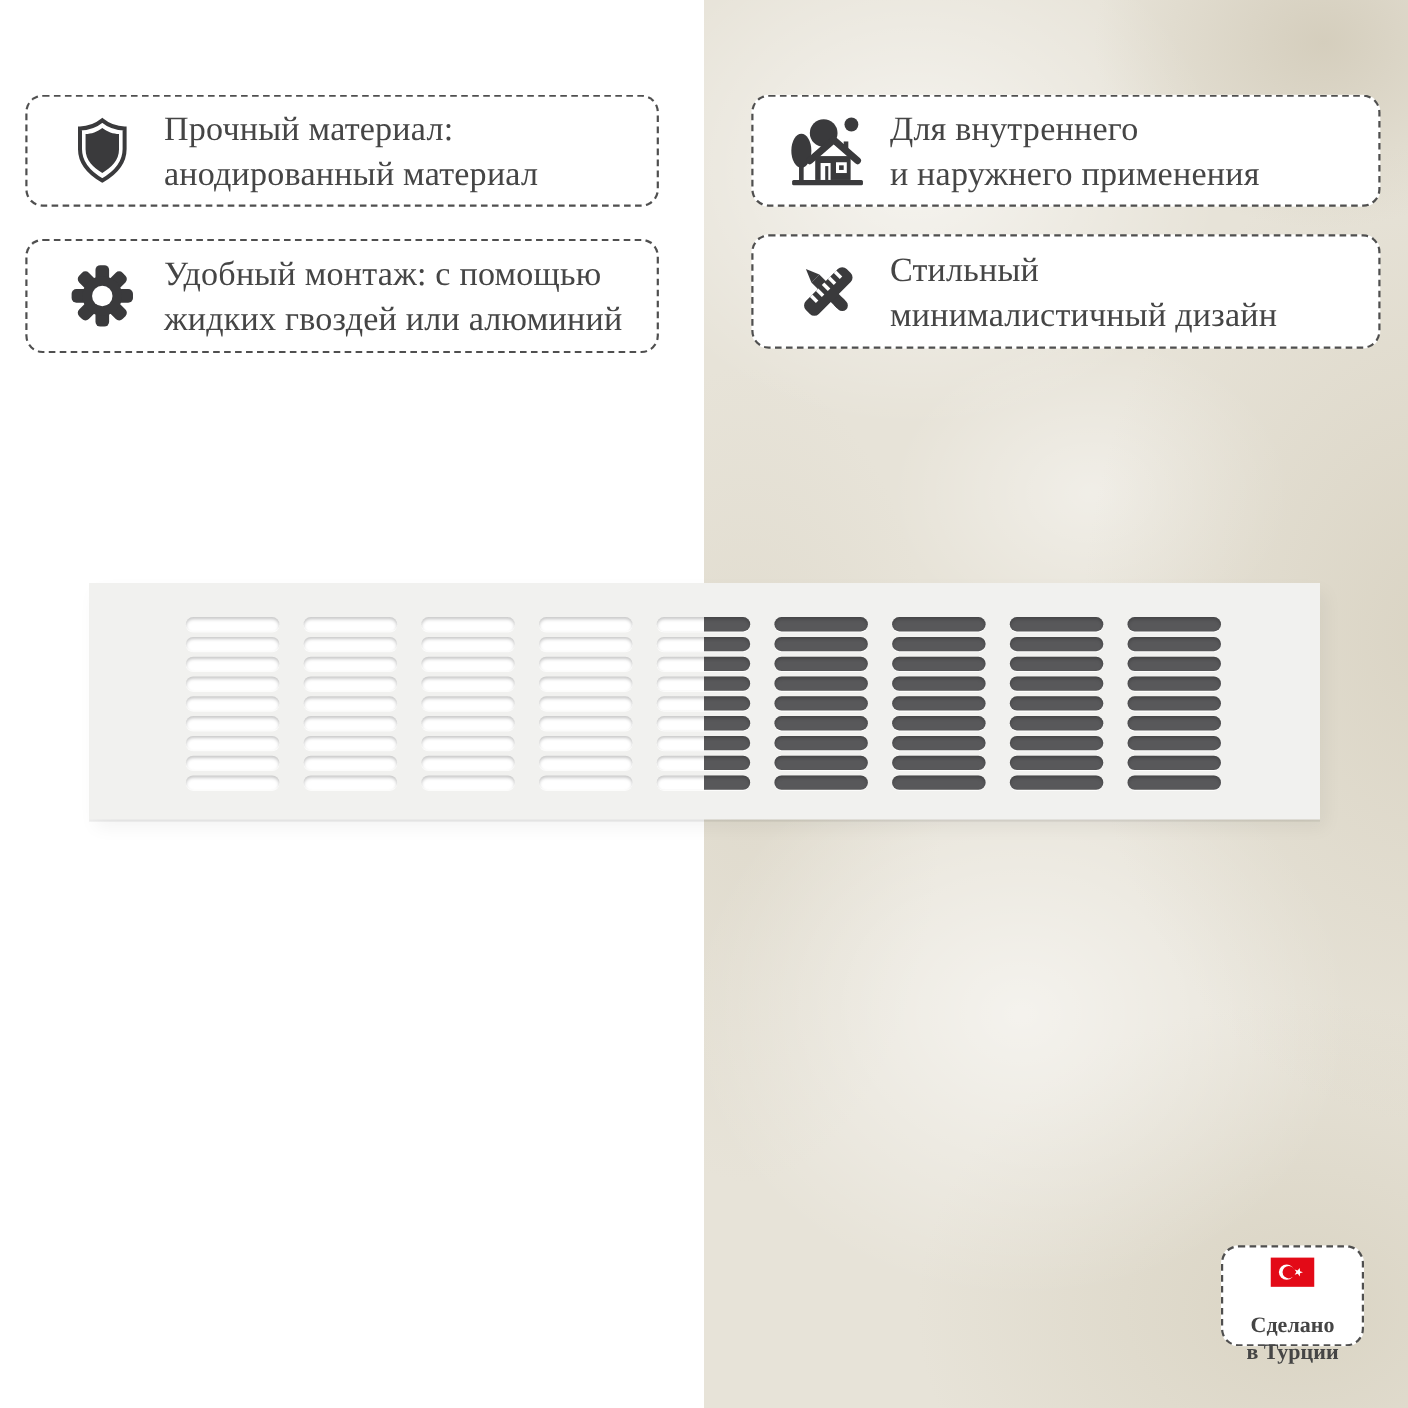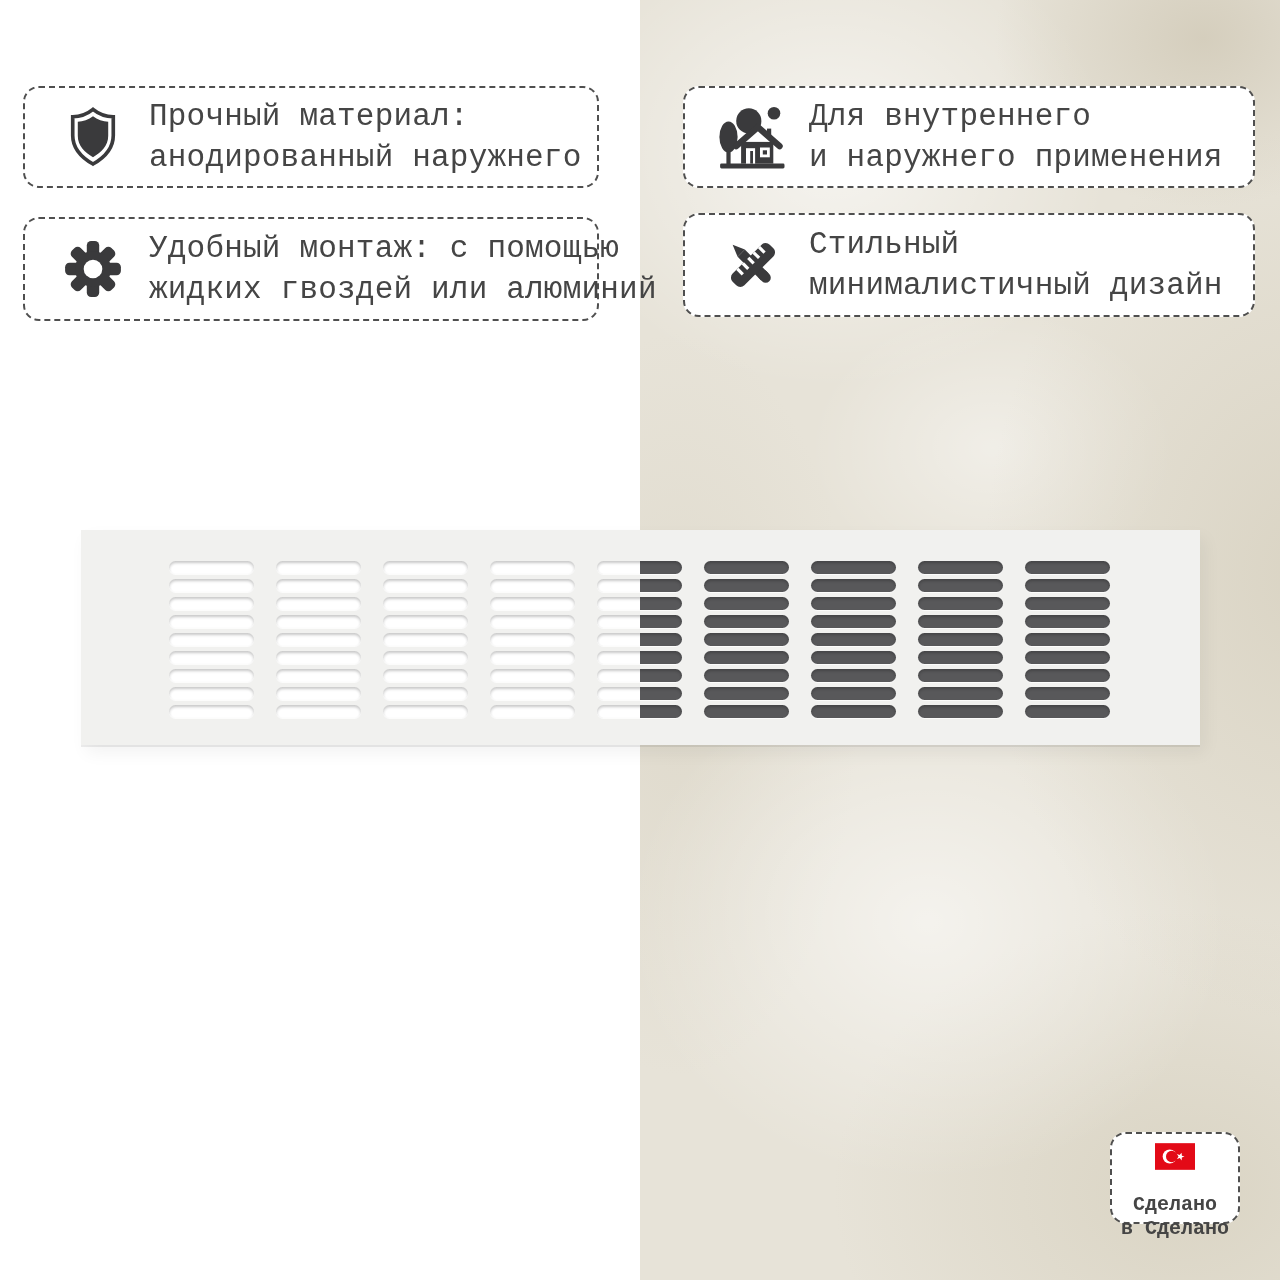--- a/index.html
+++ b/index.html
@@ -1,19 +1,19 @@
 <!DOCTYPE html>
 <html style="--icon-color: #3a3a3c; --text-color: #454545; --border-color: #4f4f4f; --flag-red: #e30a17; --panel-color: #f1f1ef; --slot-light: #ffffff; --slot-dark: #58585a; --bg-concrete: #e7e3d8;"><head>
 <meta charset="utf-8">
 <style>
   html,body { margin:0; padding:0; }
   .canvas {
     position:relative; width:1280px; height:1280px; overflow:hidden;
     background:#ffffff;
-    font-family:Liberation Mono, monospace;
+    font-family:Liberation Serif, serif;
   }
   
   .bg-right {
     position:absolute; left:640px; top:0; width:640px; height:1280px;
     background-color:var(--bg-concrete,#e7e3d8);
     background-image:
       radial-gradient(ellipse 320px 260px at 88% 3%,  rgba(198,189,167,0.55), rgba(198,189,167,0) 65%),
       radial-gradient(ellipse 520px 720px at 104% 45%, rgba(205,197,176,0.50), rgba(205,197,176,0) 62%),
       radial-gradient(ellipse 430px 360px at 30% 12%, rgba(255,255,255,0.60), rgba(255,255,255,0) 65%),
       radial-gradient(ellipse 500px 430px at 45% 72%, rgba(255,255,255,0.55), rgba(255,255,255,0) 60%),
@@ -76,21 +76,21 @@
 
   <div class="feature-box box-l1">
     <span class="icon-wrap">
       <svg viewBox="0 0 100 116" width="52" height="68">
         <path d="M50 5 C39 14 24 19 11 19 L11 55 C11 81 29 98 50 110 C71 98 89 81 89 55 L89 19 C76 19 61 14 50 5 Z" fill="none" stroke="currentColor" stroke-width="7"></path>
         <path d="M50 5 C39 14 24 19 11 19 L11 55 C11 81 29 98 50 110 C71 98 89 81 89 55 L89 19 C76 19 61 14 50 5 Z" transform="translate(12.5 14.4) scale(0.75)" fill="currentColor"></path>
       </svg>
     </span>
     <div class="feature-text">
       <div>Прочный материал:</div>
-      <div>анодированный наружнего</div>
+      <div>анодированный материал</div>
     </div>
   </div>
 
   <div class="feature-box box-l2">
     <span class="icon-wrap">
       <svg viewBox="0 0 100 100" width="62" height="62">
         <g fill="currentColor">
           <rect x="40" y="5" width="20" height="90" rx="7"></rect>
           <rect x="40" y="5" width="20" height="90" rx="7" transform="rotate(45 50 50)"></rect>
           <rect x="40" y="5" width="20" height="90" rx="7" transform="rotate(90 50 50)"></rect>
@@ -243,17 +243,17 @@
     <span class="flag-wrap">
       <svg viewBox="0 0 60 40" width="40" height="27">
         <rect width="60" height="40" fill="currentColor"></rect>
         <circle cx="22" cy="20" r="10.5" fill="#ffffff"></circle>
         <circle cx="25" cy="20" r="8.5" fill="currentColor"></circle>
         <path d="M0 -6 L1.8 -1.9 L6 -1.9 L2.6 0.7 L3.7 5 L0 2.4 L-3.7 5 L-2.6 0.7 L-6 -1.9 L-1.8 -1.9 Z" transform="translate(38 20) rotate(18)" fill="#ffffff"></path>
       </svg>
     </span>
     <div class="badge-text">
       <div>Сделано</div>
-      <div>в Сделано</div>
+      <div>в Турции</div>
     </div>
   </div>
 
 </div>
 
 </body></html>

